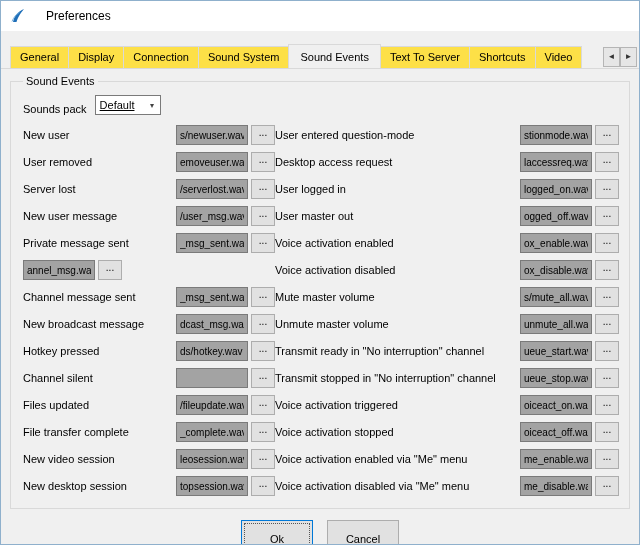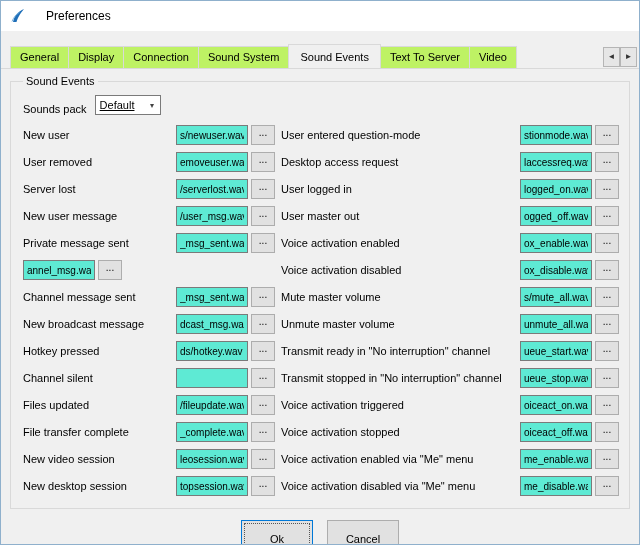--- a/index.html
+++ b/index.html
@@ -12,21 +12,21 @@
   .titlebar .title{font-size:12px;}
   .app-icon{width:16px;height:16px;display:block;}
 
   .tabstrip{
     position:relative;display:flex;align-items:flex-end;
     margin:13px 0 0 0;padding-left:9px;height:24px;
     border-bottom:1px solid #d9d9d9;overflow:hidden;white-space:nowrap;
   }
   .tab{
     flex:0 0 auto;font-size:11px;padding:4px 9px 4px;
-    background:#bef264;border:1px solid #d9d9d9;border-bottom:none;
+    background:#fde047;border:1px solid #d9d9d9;border-bottom:none;
     margin-right:-1px;cursor:default;line-height:13px;
   }
   .tab.active{
     background:#f0f0f0;padding:6px 11px 5px;margin-bottom:-1px;z-index:2;position:relative;
   }
   .tab-scrollers{
     position:absolute;right:2px;bottom:1px;display:flex;z-index:3;
   }
   .tab-scrollers button{
     width:17px;height:20px;font-size:8px;line-height:1;padding:0;
@@ -41,28 +41,28 @@
 
   .sounds-pack-row{display:flex;align-items:flex-end;gap:8px;margin:4px 0 10px 0;}
   .sounds-pack-row .lbl{font-size:11px;}
   .combo{
     width:66px;height:20px;background:#fff;border:1px solid #7a7a7a;
     display:flex;align-items:center;box-sizing:border-box;cursor:default;
   }
   .combo .combo-value{flex:1;font-size:11px;padding-left:4px;text-decoration:underline;}
   .combo .combo-btn{width:15px;text-align:center;font-size:8px;color:#444;}
 
-  .rows{display:flex;gap:6px;}
+  .rows{display:flex;gap:0;}
   .col{display:flex;flex-direction:column;gap:7px;}
   .col.left{width:252px;flex:0 0 auto;}
   .col.right{flex:1;justify-content:center;}
   .row{display:flex;align-items:center;height:20px;}
   .row .lbl{flex:1;font-size:11px;white-space:nowrap;overflow:hidden;padding-right:4px;}
   .row input{
-    width:72px;height:20px;box-sizing:border-box;border:1px solid #7a7a7a;background:#5eead4;
+    width:72px;height:20px;box-sizing:border-box;border:1px solid #7a7a7a;background:#a3a3a3;
     font-family:"Liberation Sans",sans-serif;font-size:10px;padding:1px 3px;margin-right:3px;
   }
   .row .browse{
     width:24px;height:20px;box-sizing:border-box;border:1px solid #adadad;background:#e1e1e1;
     font-size:10px;line-height:10px;padding:0 0 4px 0;font-family:"Liberation Sans",sans-serif;
   }
 
   .footer{display:flex;justify-content:center;gap:14px;padding-top:11px;}
   .btn{
     width:72px;height:38px;box-sizing:border-box;background:#e1e1e1;border:1px solid #adadad;
@@ -83,20 +83,21 @@
     <span class="title">Preferences</span>
   </div>
 
   <div class="tabstrip">
     <div class="tab">General</div>
     <div class="tab">Display</div>
     <div class="tab">Connection</div>
     <div class="tab">Sound System</div>
     <div class="tab active">Sound Events</div>
     <div class="tab">Text To Server</div>
+    <div class="tab">Shortcuts</div>
     <div class="tab">Video</div>
     <div class="tab-scrollers">
       <button>◄</button>
       <button>►</button>
     </div>
   </div>
 
   <fieldset class="groupbox">
     <legend>Sound Events</legend>
 

